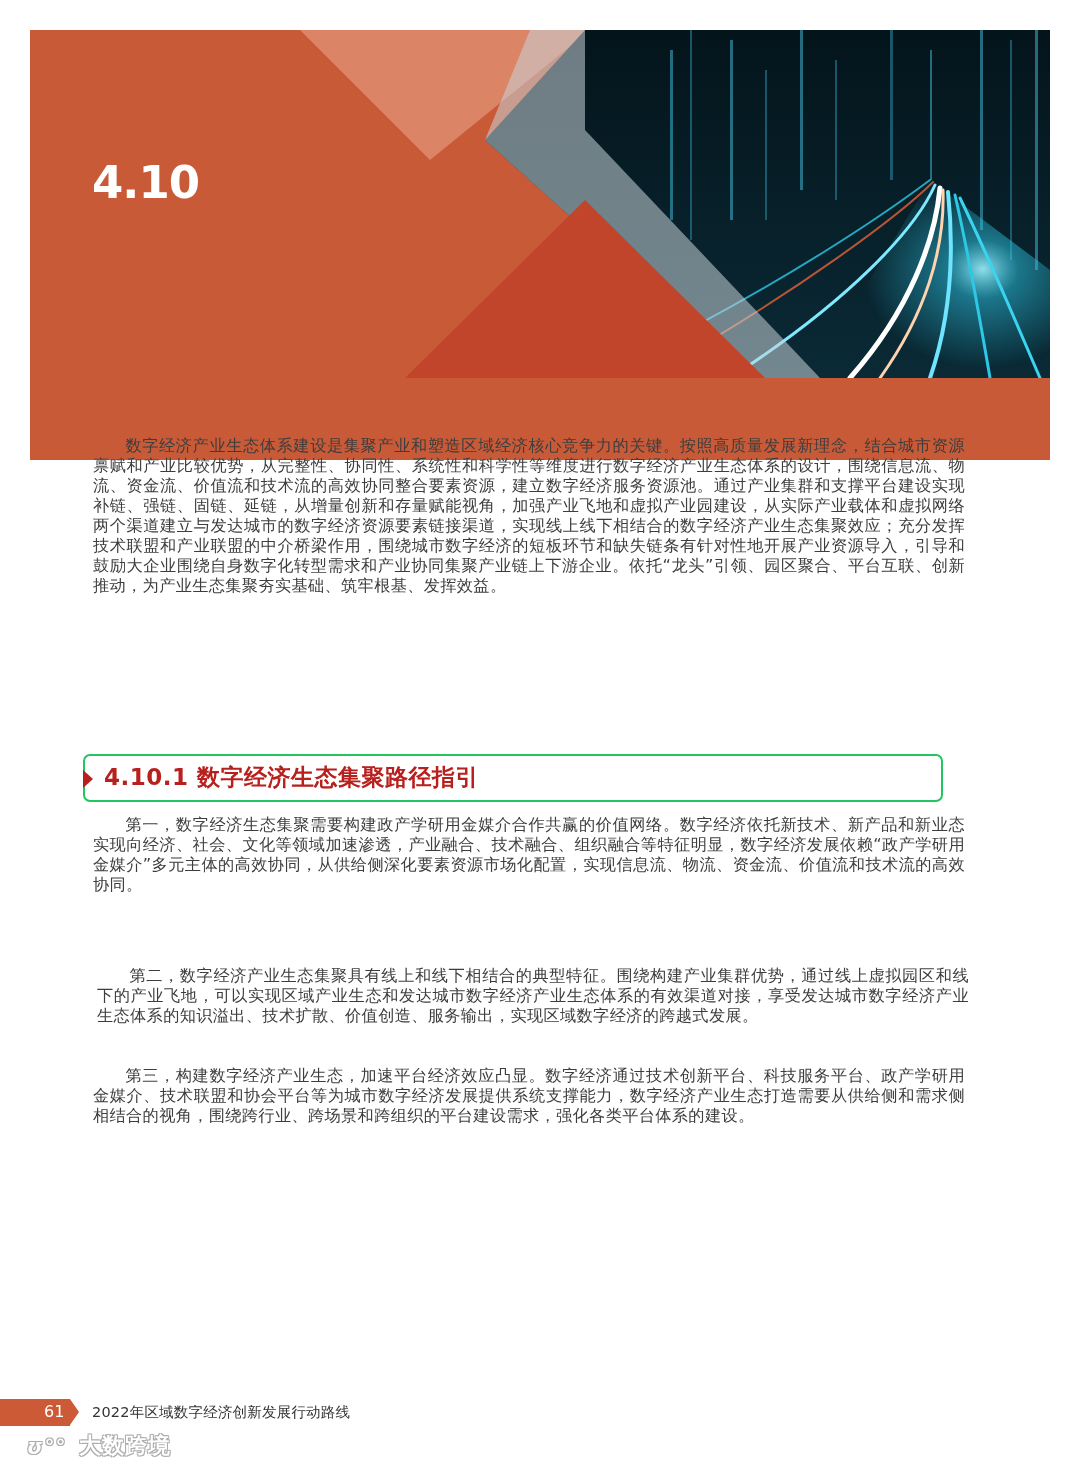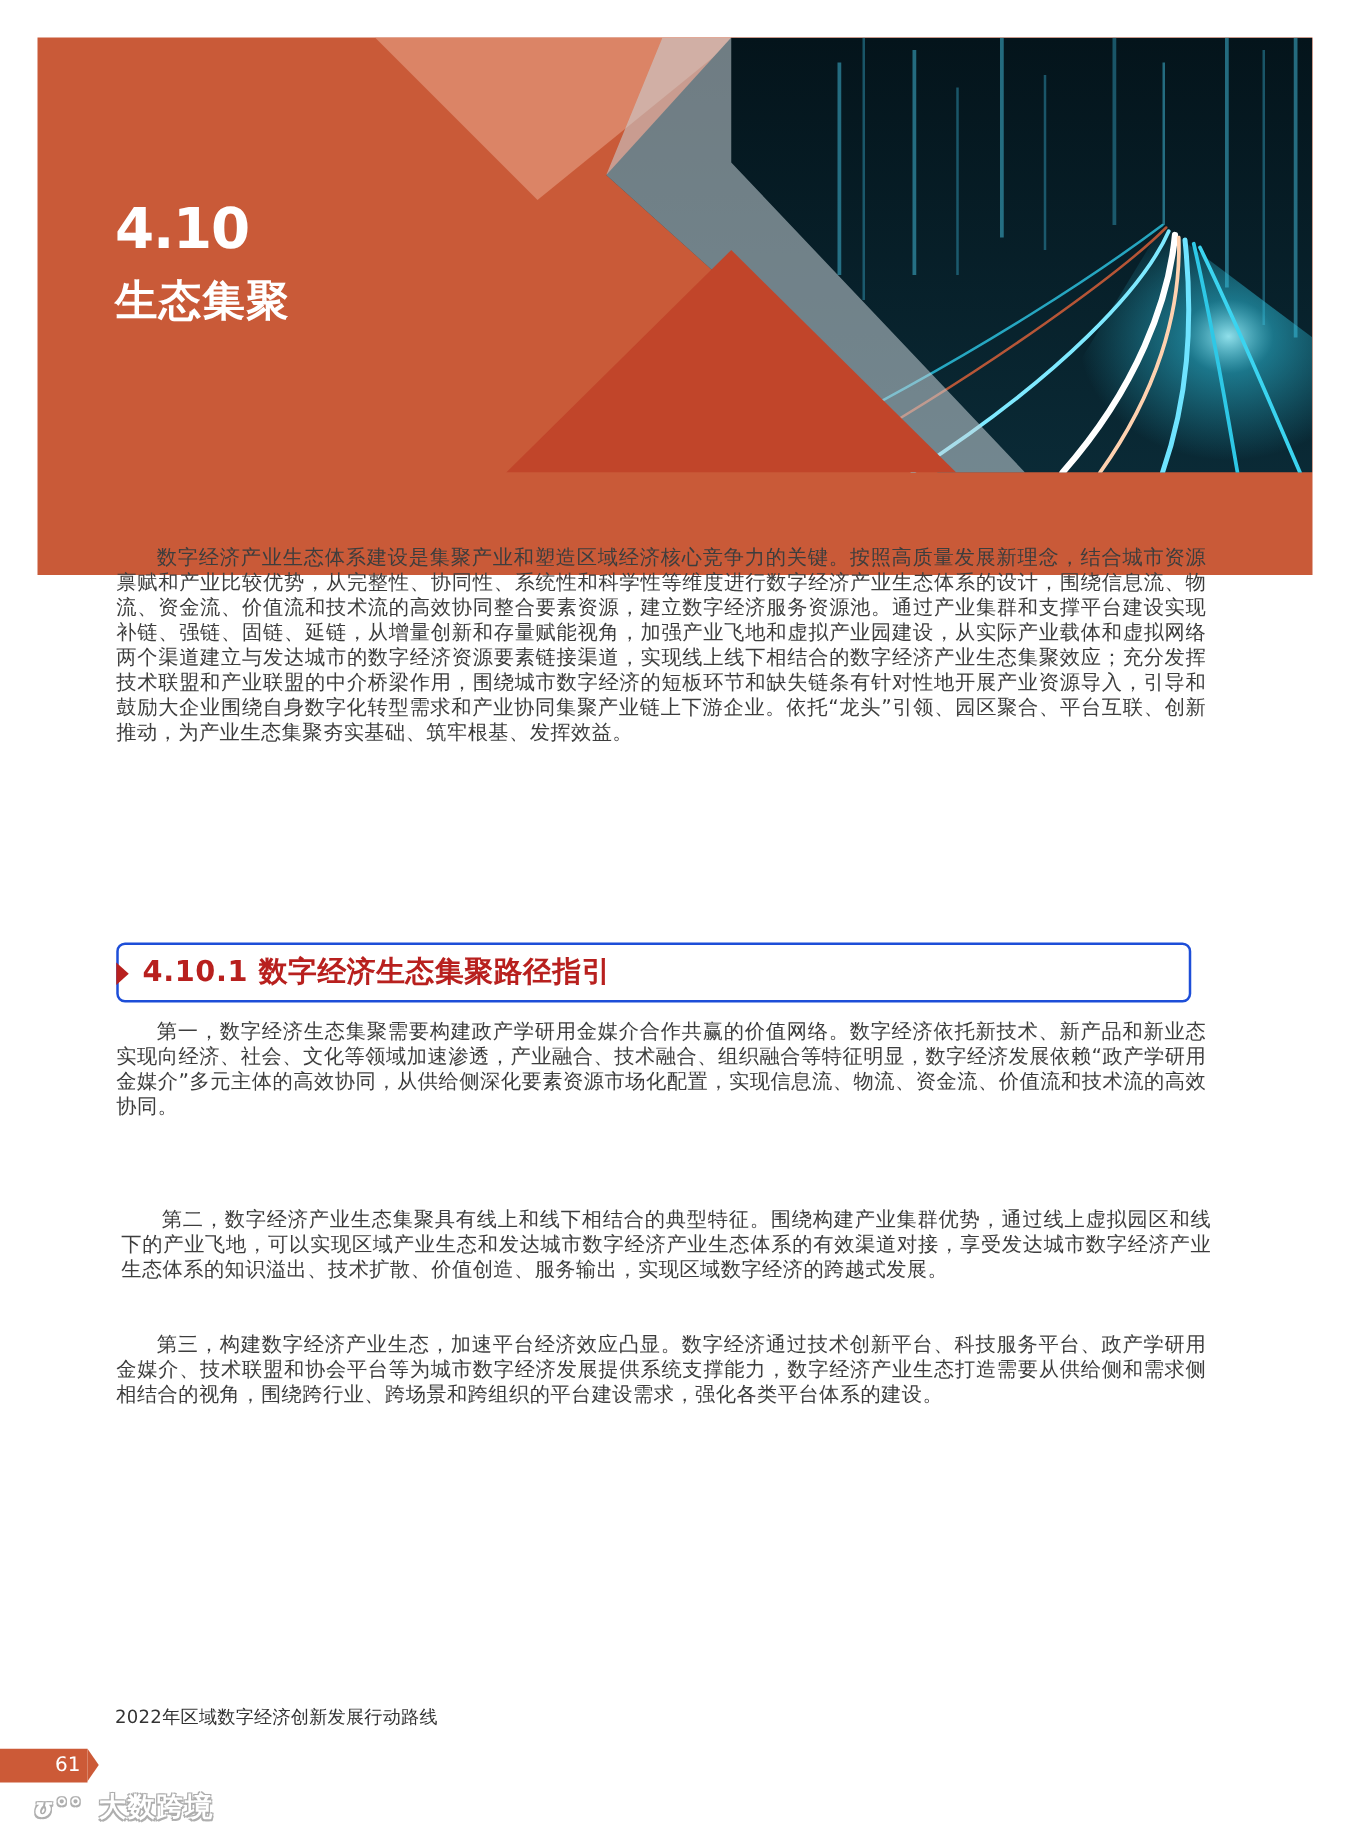--- a/index.html
+++ b/index.html
@@ -15,29 +15,29 @@
     .para {
       position: absolute; left: 93px; width: 872px; font-size: 16.2px; line-height: 20px; color: #3d3d3d;
       text-indent: 2em; text-align: justify; letter-spacing: 0.35px;
     }
     .p-intro { top: 436px; }
     .p-1 { top: 815px; }
     .p-2 { top: 962px; }
     .p-3 { top: 1066px; }
 
     .section-box {
-      position: absolute; left: 93px; top: 754px; width: 860px; height: 48px; border: 2px solid #1d4ed8; border-radius: 7px; box-sizing: border-box;
+      position: absolute; left: 83px; top: 754px; width: 860px; height: 48px; border: 2px solid #22c55e; border-radius: 7px; box-sizing: border-box;
     }
     .section-arrow { position: absolute; left: -2px; top: 14px; width: 0; height: 0; border-top: 9px solid transparent; border-bottom: 9px solid transparent; border-left: 10px solid #B8201E; }
     .section-title { position: absolute; left: 19px; top: 6px; font-size: 23px; font-weight: bold; color: #B8201E; letter-spacing: 0.5px; }
 
     .footer-tab { position: absolute; left: 0; top: 1399px; width: 70px; height: 27px; background: #CC5A37; }
     .footer-tab-tip { position: absolute; left: 70px; top: 1399px; width: 0; height: 0; border-top: 13.5px solid transparent; border-bottom: 13.5px solid transparent; border-left: 9px solid #CC5A37; }
     .footer-page { position: absolute; left: 44px; top: 1402px; font-size: 16px; color: #ffffff; }
-    .footer-title { position: absolute; left: 92px; top: 1364px; font-size: 14.5px; color: #333333; letter-spacing: 0.2px; }
+    .footer-title { position: absolute; left: 92px; top: 1403px; font-size: 14.5px; color: #333333; letter-spacing: 0.2px; }
     .watermark { position: absolute; left: 8px; top: 1431px; font-size: 22px; color: #ffffff; font-weight: bold;
       text-shadow: 0 0 1px #9a9a9a, 1px 1px 0 #b0b0b0, -1px -1px 0 #b0b0b0, 1px -1px 0 #b0b0b0, -1px 1px 0 #b0b0b0; letter-spacing: 1px; margin-left: 20px; }
     .watermark-logo { font-size: 20px; margin-right: 4px; font-style: italic; }
   </style>
 </head>
 <body>
 
 <div class="banner">
   <svg width="1020" height="348" viewBox="0 0 1020 348">
     <defs>
@@ -86,21 +86,20 @@
       <path d="M960,348 C950,290 940,230 925,165" stroke="#2ec8e6" stroke-width="3"></path>
       <path d="M1010,348 C985,290 960,230 930,168" stroke="#3bd4f0" stroke-width="3"></path>
     </g>
 
     <polygon points="555,0 500,0 455,110 720,348 790,348 555,100" fill="#c9d4d8" opacity="0.55"></polygon>
 
     <polygon points="375,348 555,170 735,348" fill="#C1452A"></polygon>
     <polygon points="455,110 555,170 375,348 300,348" fill="#C95A38" opacity="0"></polygon>
   </svg>
   <div class="banner-num">4.10</div>
-  <div class="banner-title">生态集聚</div>
 </div>
 
 <p class="para p-intro" style="margin:0;">数字经济产业生态体系建设是集聚产业和塑造区域经济核心竞争力的关键。按照高质量发展新理念，结合城市资源禀赋和产业比较优势，从完整性、协同性、系统性和科学性等维度进行数字经济产业生态体系的设计，围绕信息流、物流、资金流、价值流和技术流的高效协同整合要素资源，建立数字经济服务资源池。通过产业集群和支撑平台建设实现补链、强链、固链、延链，从增量创新和存量赋能视角，加强产业飞地和虚拟产业园建设，从实际产业载体和虚拟网络两个渠道建立与发达城市的数字经济资源要素链接渠道，实现线上线下相结合的数字经济产业生态集聚效应；充分发挥技术联盟和产业联盟的中介桥梁作用，围绕城市数字经济的短板环节和缺失链条有针对性地开展产业资源导入，引导和鼓励大企业围绕自身数字化转型需求和产业协同集聚产业链上下游企业。依托“龙头”引领、园区聚合、平台互联、创新推动，为产业生态集聚夯实基础、筑牢根基、发挥效益。</p>
 
 <div class="section-box">
   <span class="section-arrow"></span>
   <span class="section-title">4.10.1 数字经济生态集聚路径指引</span>
 </div>
 
 <p class="para p-1" style="margin:0;">第一，数字经济生态集聚需要构建政产学研用金媒介合作共赢的价值网络。数字经济依托新技术、新产品和新业态实现向经济、社会、文化等领域加速渗透，产业融合、技术融合、组织融合等特征明显，数字经济发展依赖“政产学研用金媒介”多元主体的高效协同，从供给侧深化要素资源市场化配置，实现信息流、物流、资金流、价值流和技术流的高效协同。</p>

